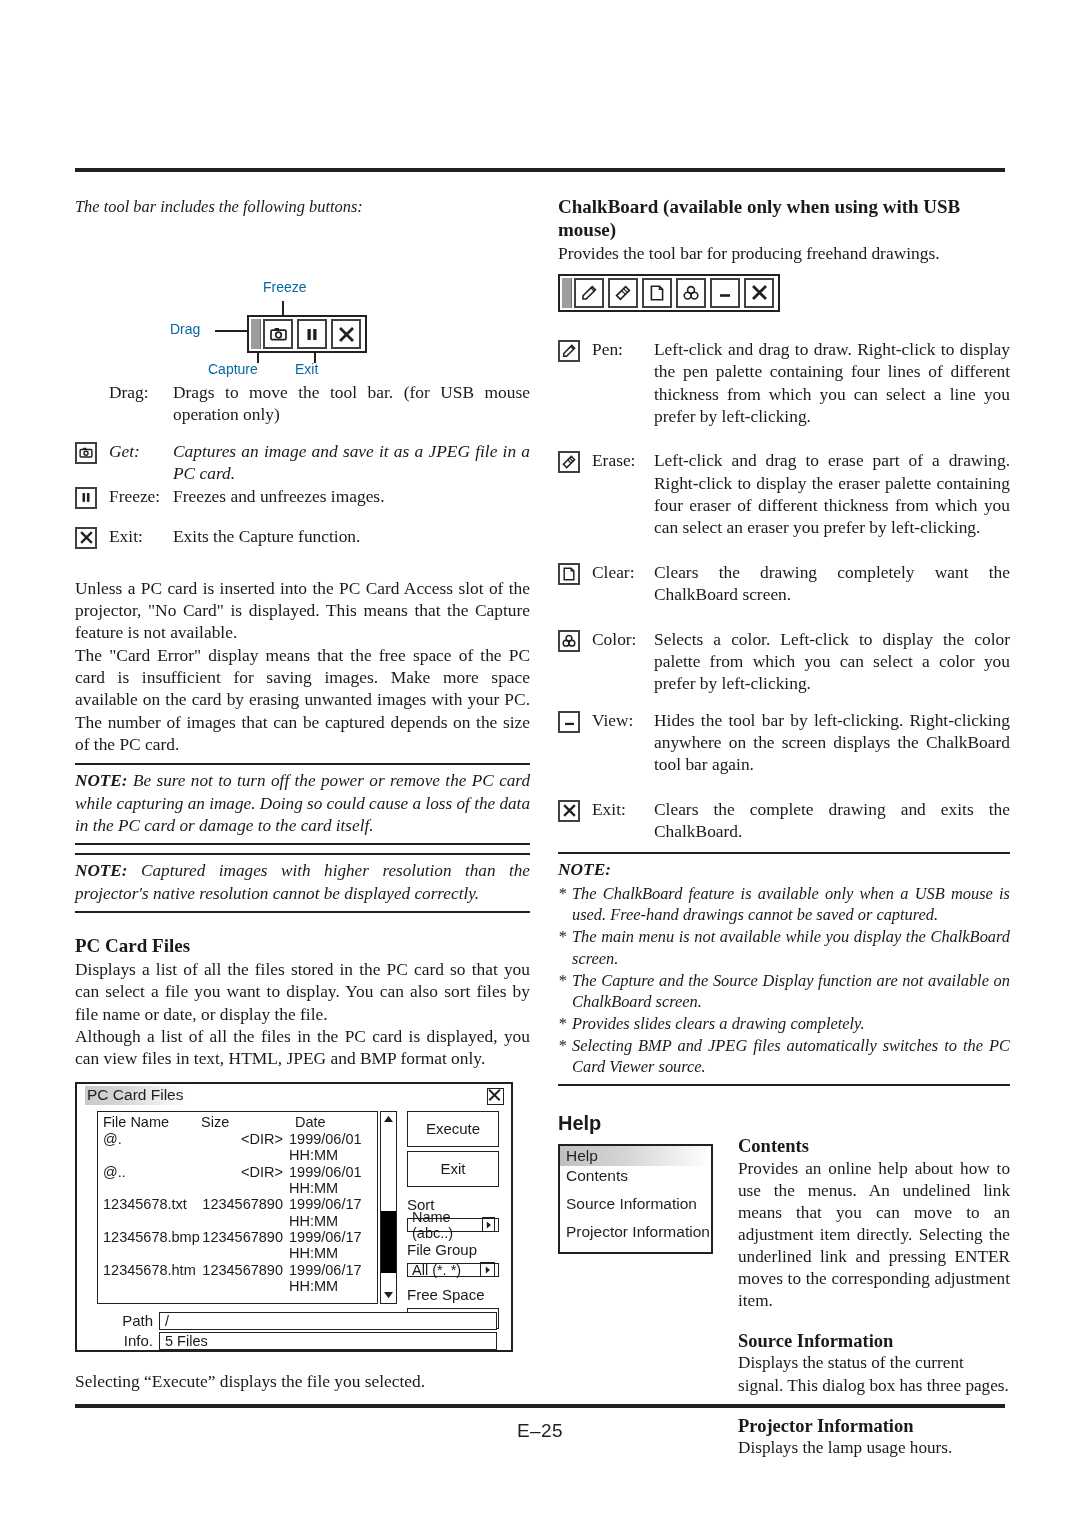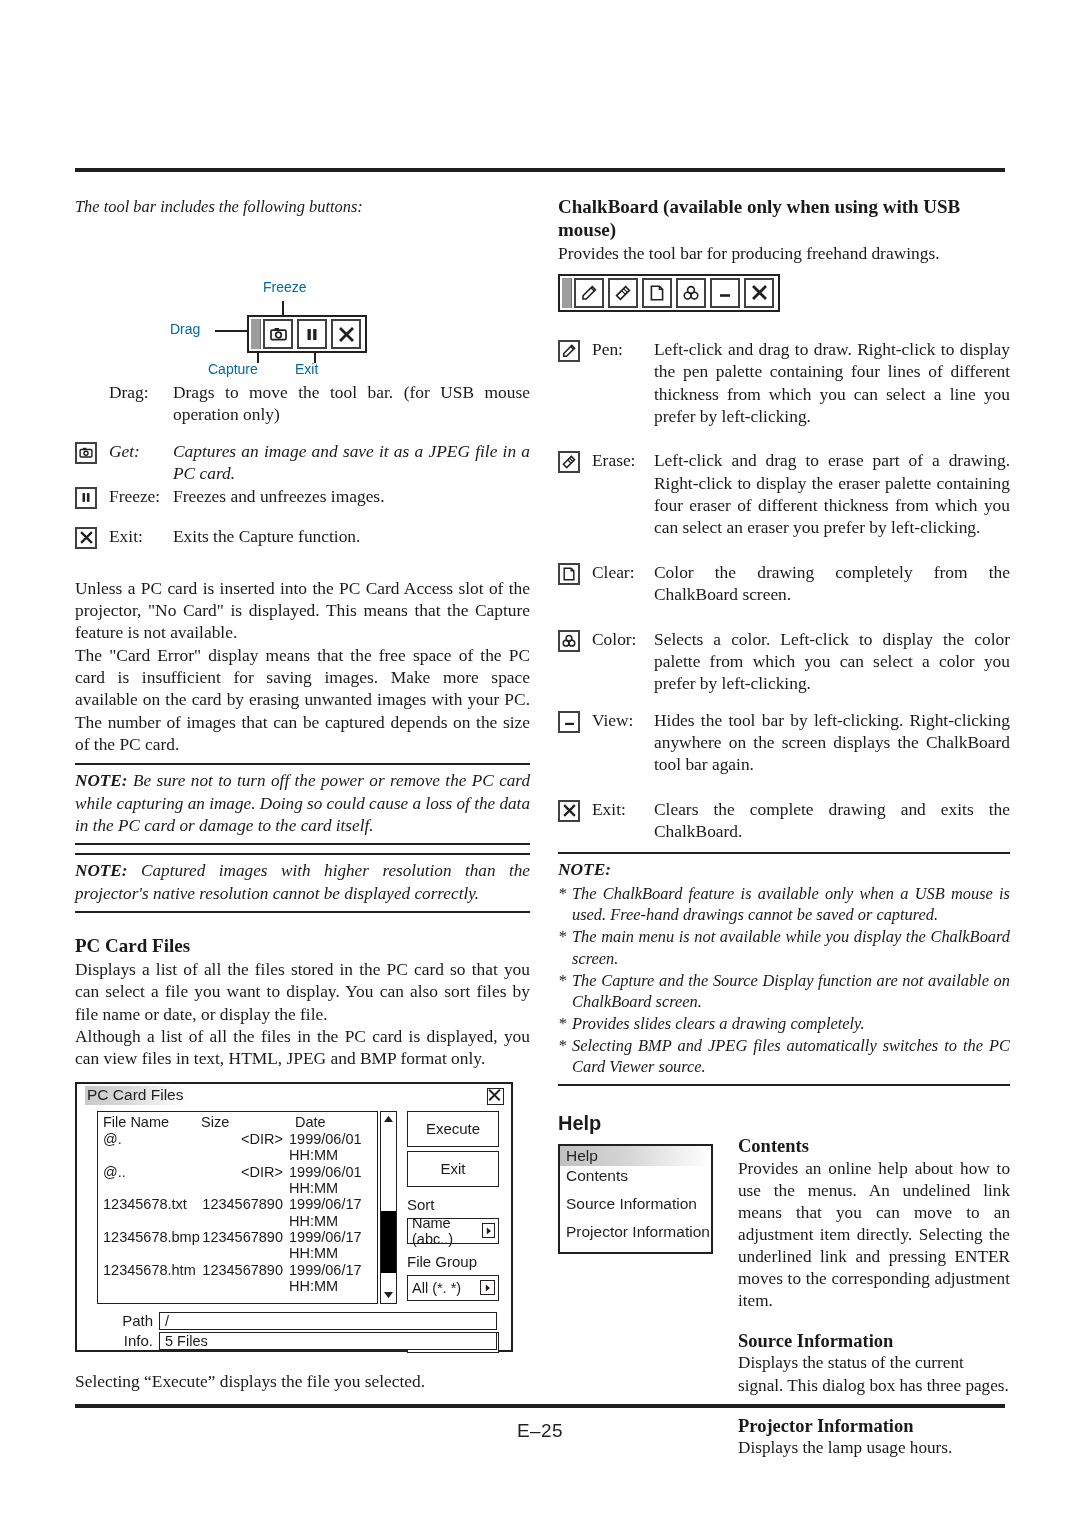--- a/index.html
+++ b/index.html
@@ -87,21 +87,21 @@
           box-sizing:border-box;background:#fff;}
   .sc-arrow{height:15px;display:flex;align-items:center;justify-content:center;}
   .sc-thumb{position:absolute;left:0;right:0;top:99px;height:62px;background:#000;}
   .sc-arrow svg{display:block;}
   .sc-bot{position:absolute;bottom:0;left:0;right:0;}
 
   .panel{position:absolute;left:330px;top:27px;width:92px;}
   .btn{border:1.8px solid #231f20;height:36px;display:flex;align-items:center;justify-content:center;
        font-size:15px;background:#fff;box-sizing:border-box;}
   .panel .lab{font-size:15px;margin:9px 0 5px 0;}
-  .combo{border:1.8px solid #231f20;height:26px;display:flex;align-items:center;
+  .combo{border:1.8px solid #231f20;height:14px;display:flex;align-items:center;
          justify-content:space-between;padding:0 3px 0 4px;font-size:14.5px;background:#fff;box-sizing:border-box;}
   .combo .arrw{width:13px;height:13px;border:1.4px solid #231f20;display:flex;align-items:center;justify-content:center;}
   .fieldbox{border:1.8px solid #231f20;height:21px;box-sizing:border-box;background:#fff;}
 
   .pathrow{position:absolute;left:30px;top:228px;width:390px;display:flex;align-items:center;}
   .inforow{position:absolute;left:30px;top:248px;width:390px;display:flex;align-items:center;}
   .prlabel{width:46px;flex:0 0 46px;text-align:right;padding-right:6px;font-size:15px;}
   .printp{flex:1 1 auto;border:1.5px solid #231f20;height:18px;font-size:14.5px;padding-left:5px;
           box-sizing:border-box;background:#fff;line-height:16px;}
 
@@ -396,21 +396,21 @@
       <div class="defrow" style="margin-bottom:22px;">
         <div class="ico">
           <span class="icobox">
               <svg width="12" height="14" viewBox="0 0 14 16">
                 <path d="M1.4 1.2 L9.4 1.2 L12.6 4.4 L12.6 14.8 L1.4 14.8 Z" fill="none" stroke="#231f20" stroke-width="1.7"></path>
                 <path d="M9.4 1.2 L9.4 4.4 L12.6 4.4" fill="none" stroke="#231f20" stroke-width="1.4"></path>
               </svg>
             </span>
         </div>
         <div class="term" style="width:62px;flex:0 0 62px;">Clear:</div>
-        <div class="desc">Color the drawing completely from the ChalkBoard screen.</div>
+        <div class="desc">Clears the drawing completely want the ChalkBoard screen.</div>
       </div>
 
       <div class="defrow" style="">
         <div class="ico">
           <span class="icobox">
               <svg width="14" height="14" viewBox="0 0 16 16">
                 <circle cx="8" cy="5" r="3.3" fill="none" stroke="#231f20" stroke-width="1.7"></circle>
                 <circle cx="4.7" cy="10.5" r="3.3" fill="none" stroke="#231f20" stroke-width="1.7"></circle>
                 <circle cx="11.3" cy="10.5" r="3.3" fill="none" stroke="#231f20" stroke-width="1.7"></circle>
               </svg>

